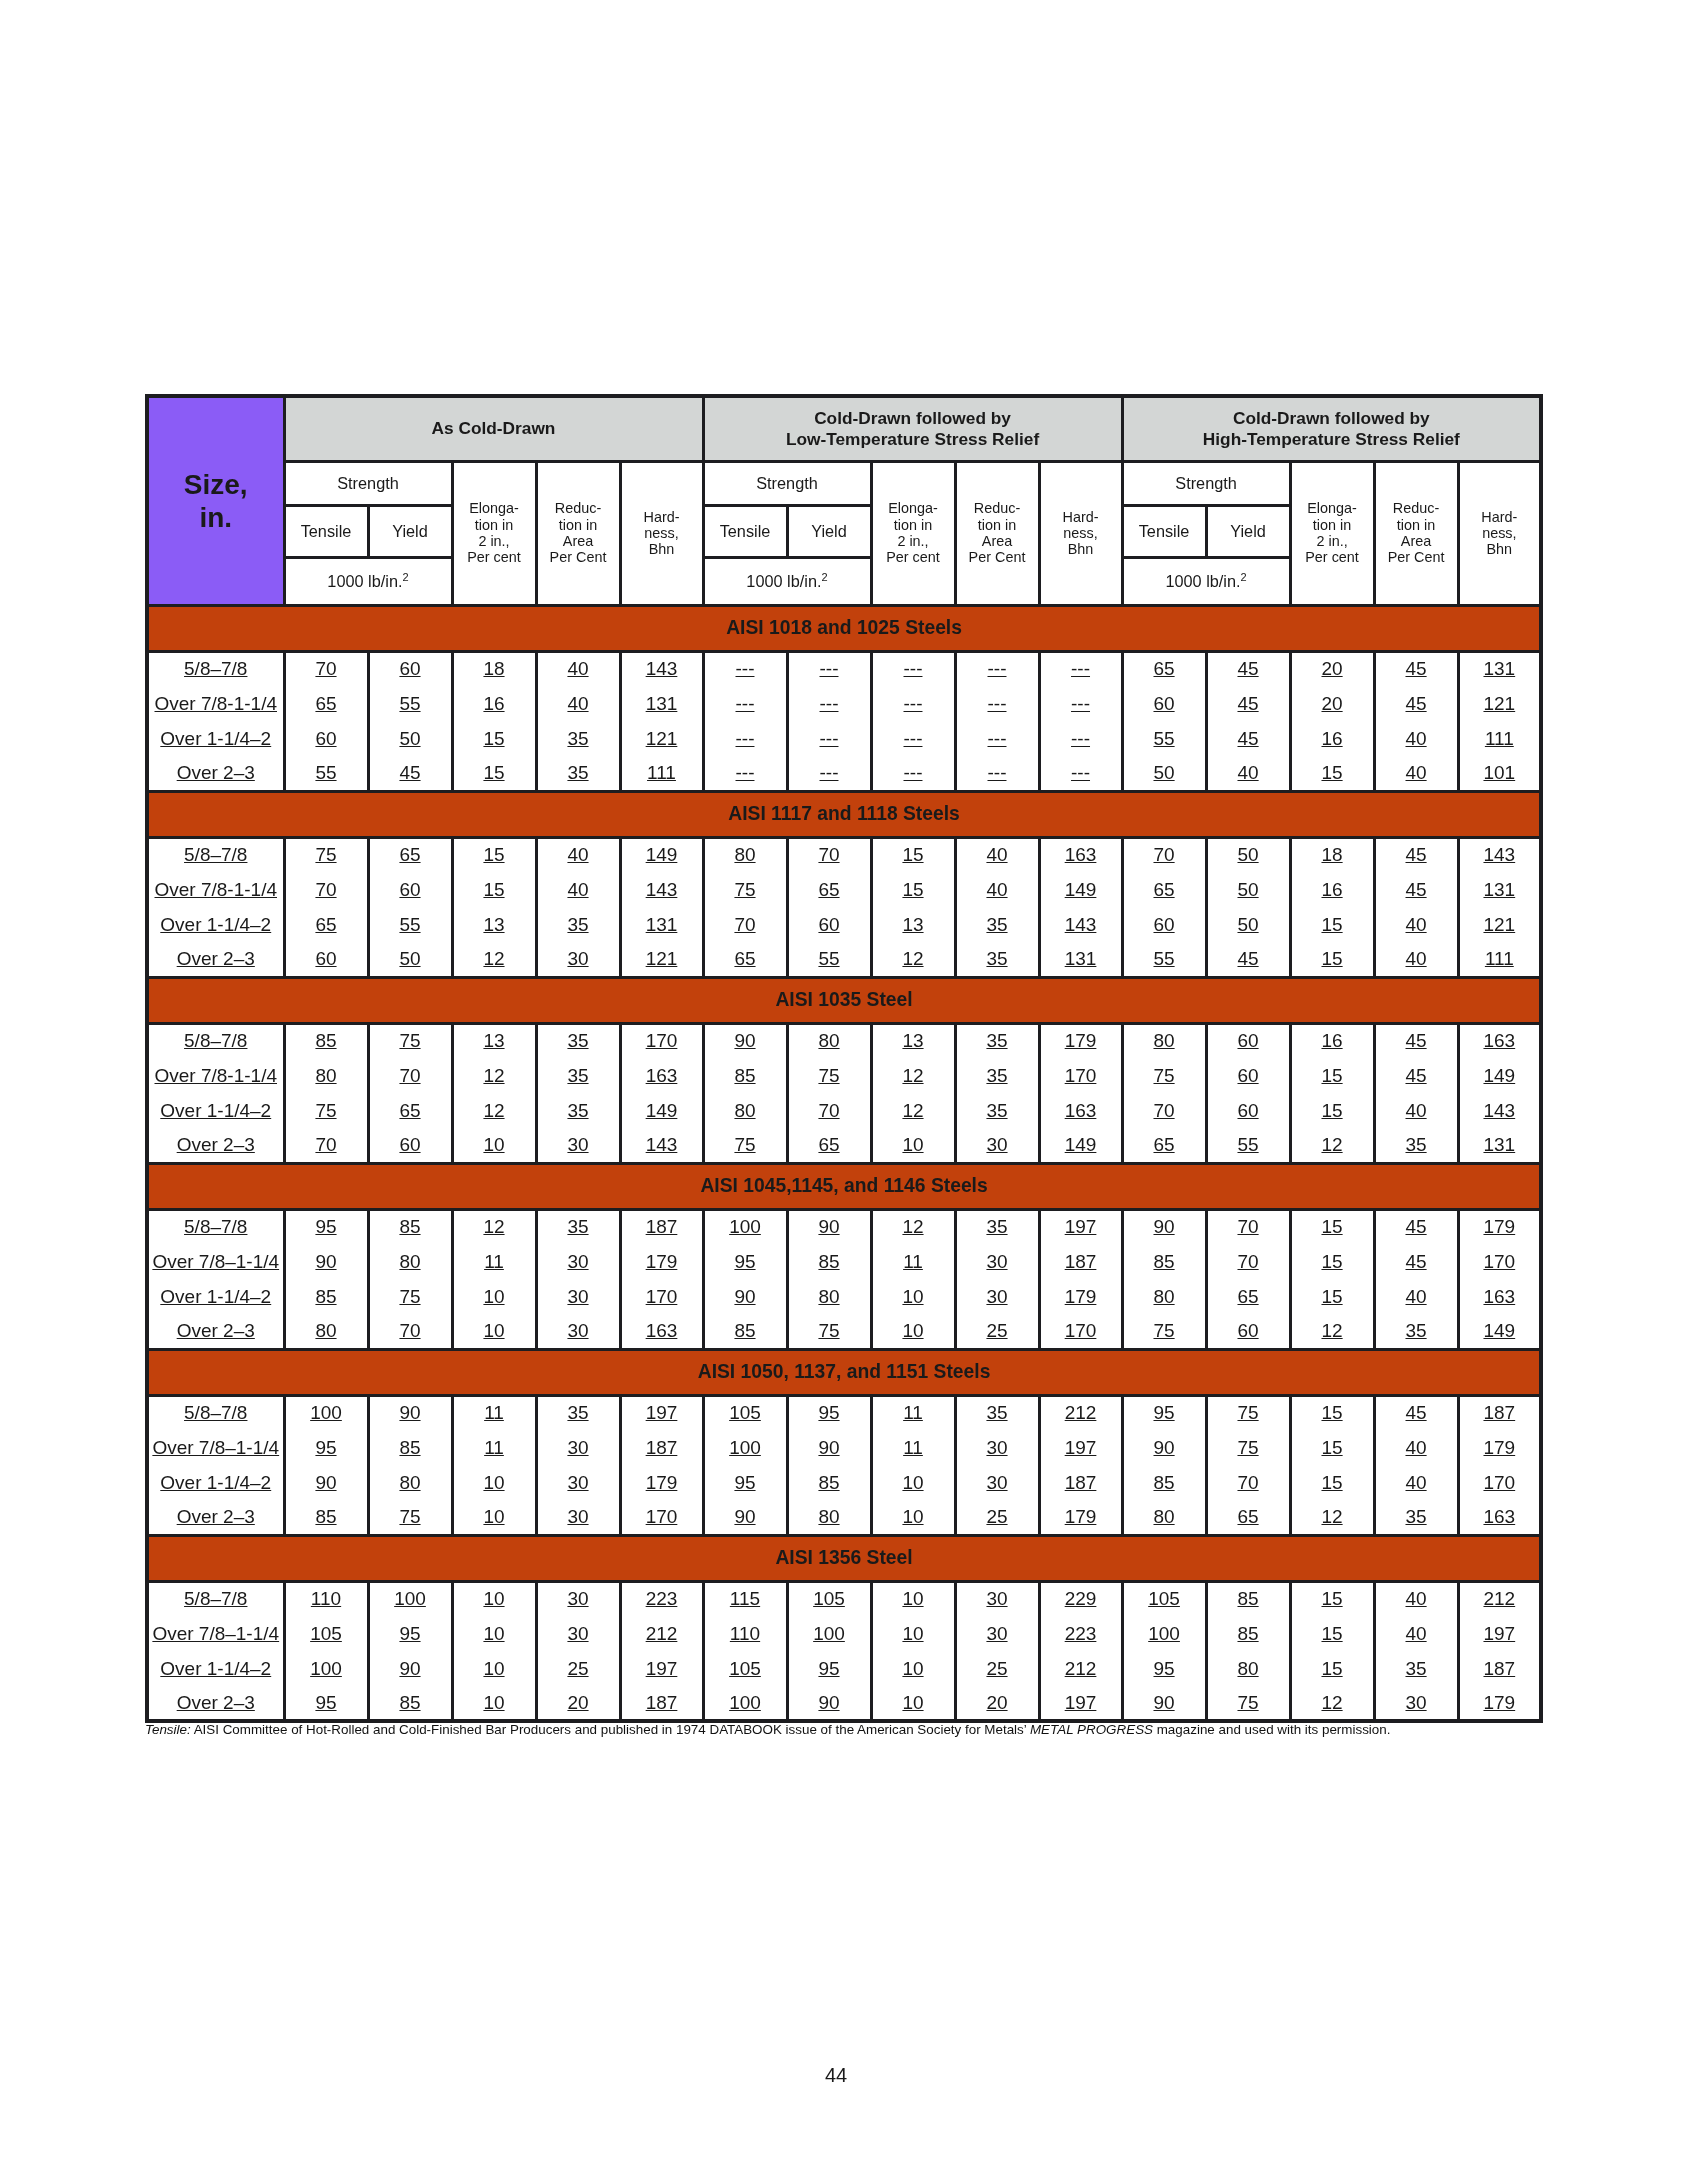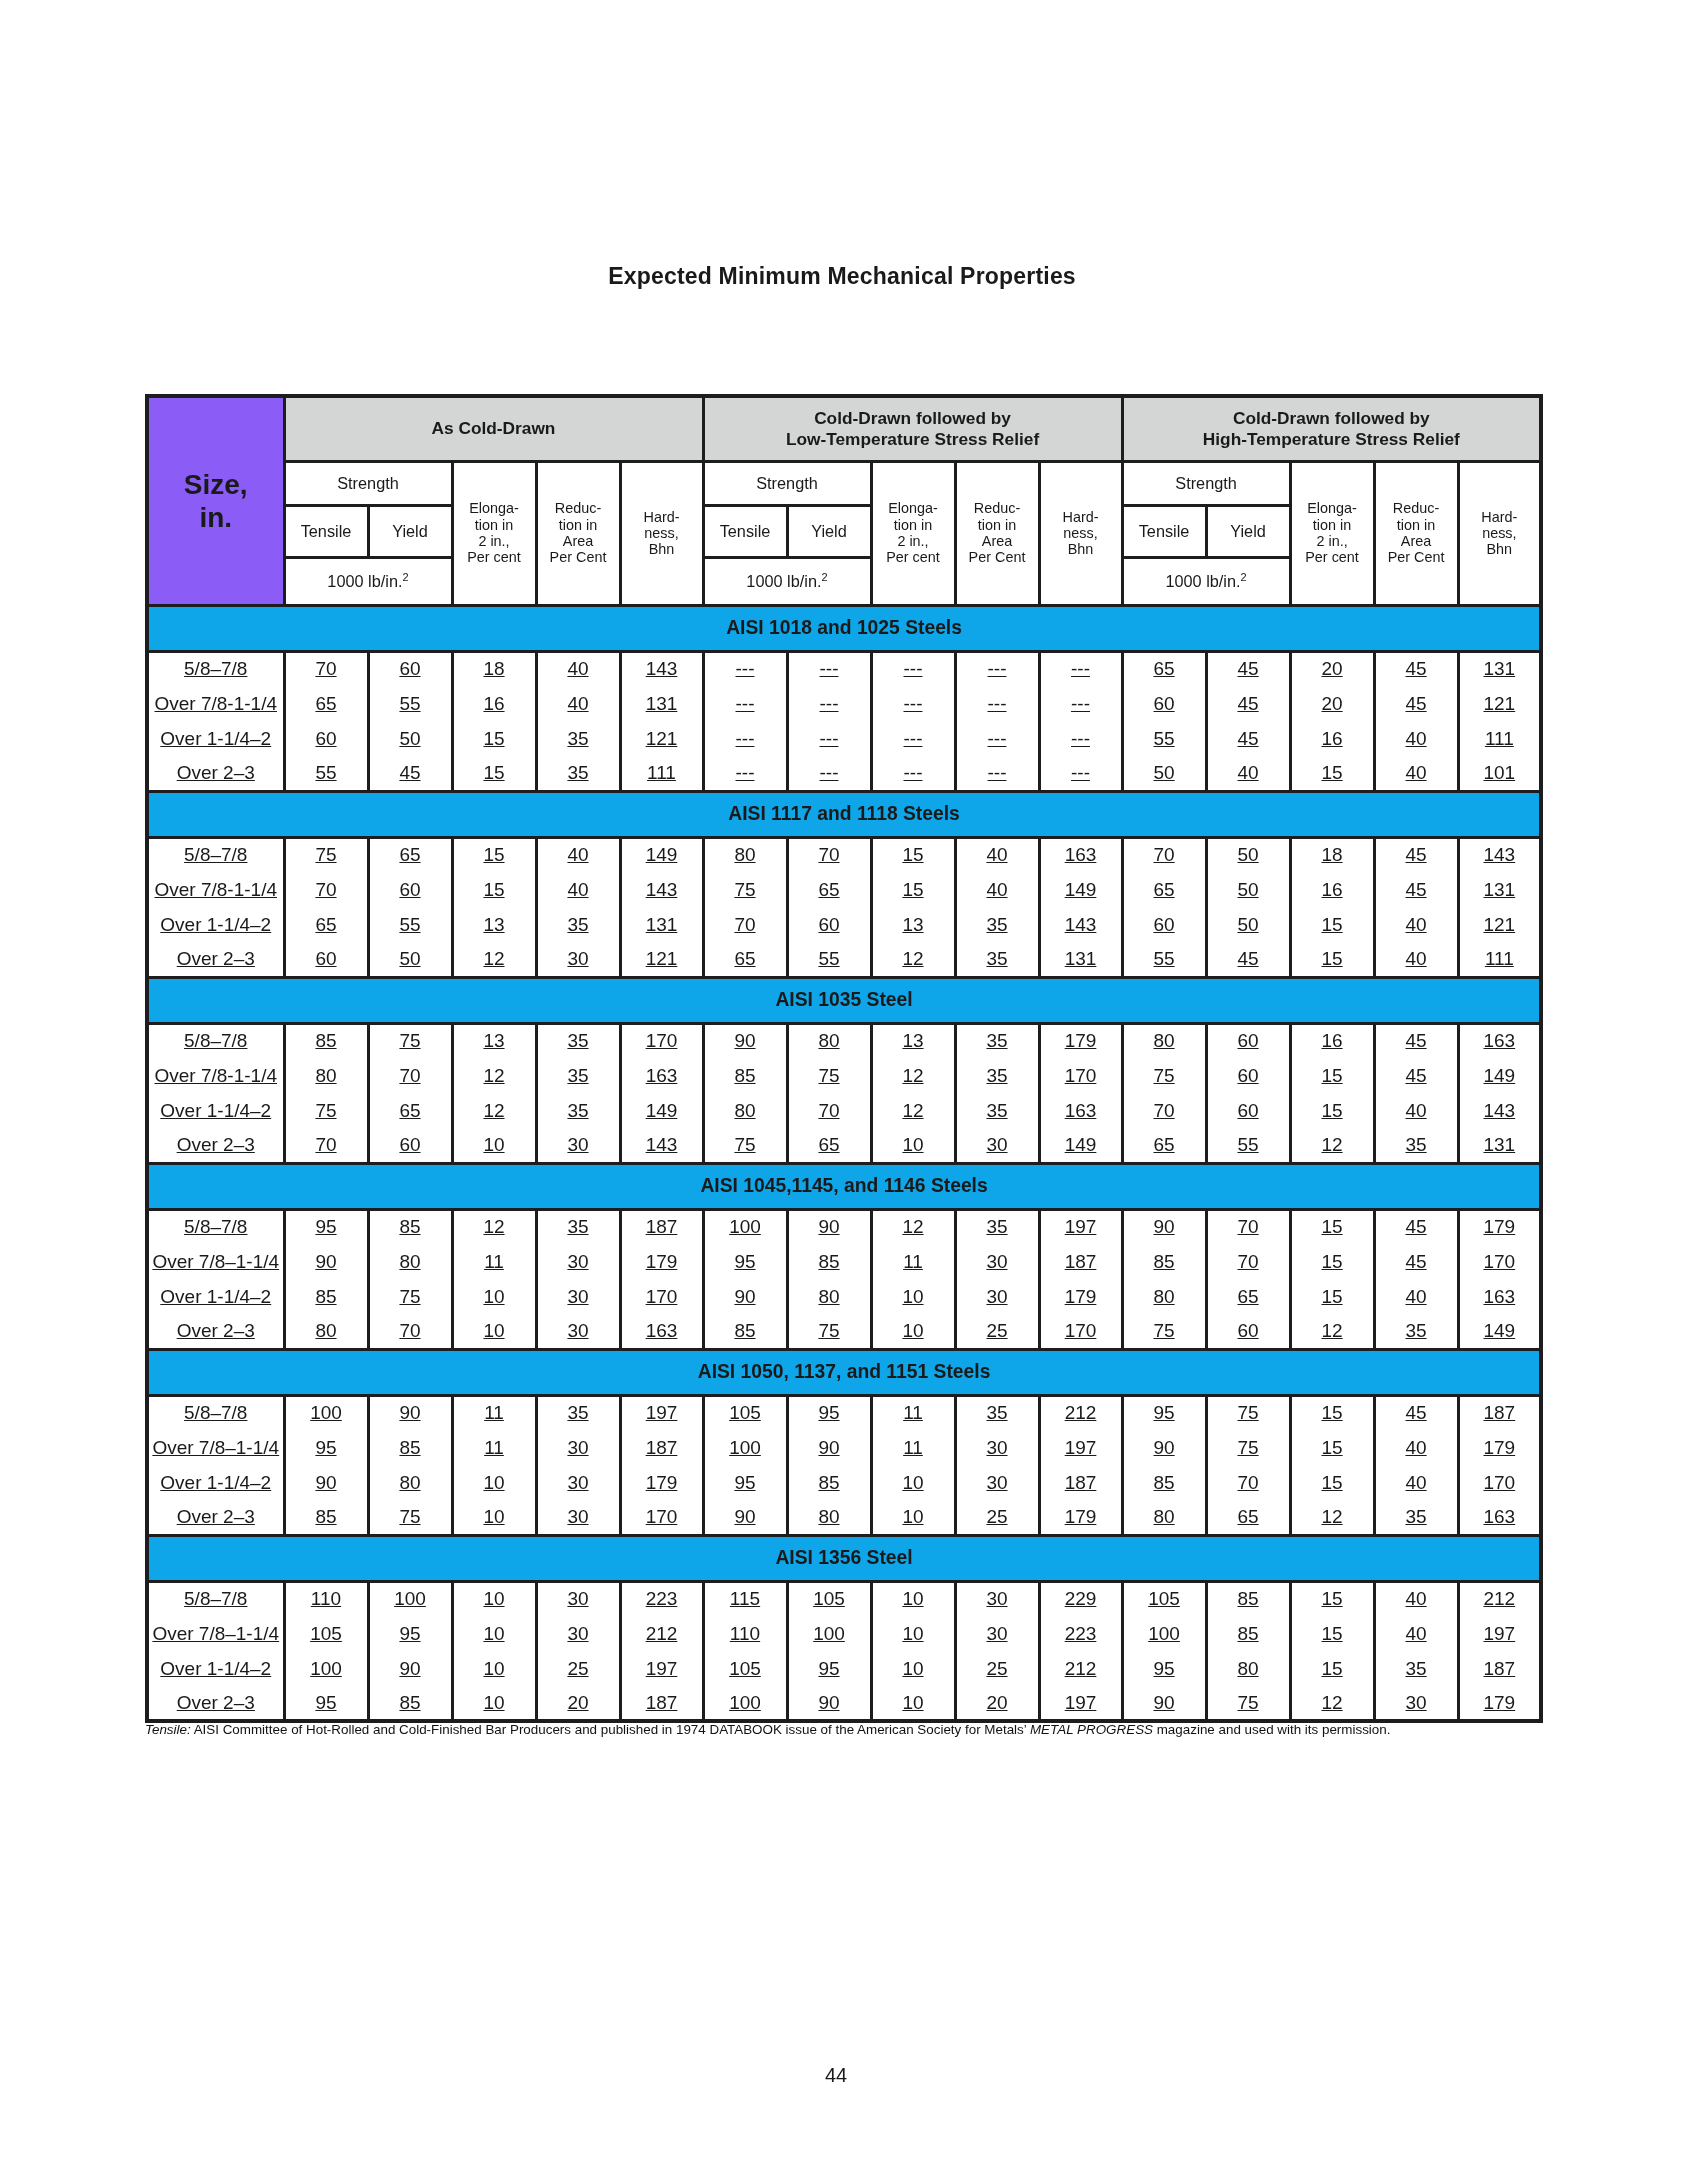--- a/index.html
+++ b/index.html
@@ -32,41 +32,40 @@
   th.strength{font-size:16.3px;font-weight:normal;}
   th.tens, th.yld{font-size:16.3px;font-weight:normal;}
   th.unit{font-size:16.3px;font-weight:normal;border-bottom:0;margin-top:7px;}
   th.tall{
     font-size:14.4px;font-weight:normal;line-height:16.3px;white-space:pre-line;border-bottom:0;
   }
   tr.hrow1{height:65px;} tr.hrow2{height:44px;} tr.hrow3{height:52px;} tr.hrow4{height:48px;}
   sup{font-size:11px;line-height:0;}
   
   td.band{
-    background:#0ea5e9;font-weight:bold;font-size:19.3px;height:43px;
+    background:#c2410c;font-weight:bold;font-size:19.3px;height:43px;
     border-top:4px solid #1d1d20;border-bottom:4px solid #1d1d20;
   }
   tr.data{height:35px;text-decoration:underline;}
   tr.data td{border-top:0;border-bottom:0;font-size:19px;}
   td.size{font-size:18px;padding:0 1px;}
   
   .source-note{
     position:absolute;left:145px;top:1707px;width:1398px;
     font-size:13.4px;line-height:19px;color:#111;
   }
   .source-note .it{font-style:italic;}
   .page-num{
     position:absolute;left:0;right:12px;top:2064px;text-align:center;font-size:20px;
   }
 </style>
 </head>
 <body>
 
 <div class="doc-title">
-  <div>Expected Minimum Mechanical Properties</div>
 </div>
 
 <div class="tbl-wrap">
   <table class="props">
     <colgroup>
       <col style="width:137px">
       <col style="width:84px">
         <col style="width:84px">
         <col style="width:84px">
         <col style="width:84px">

